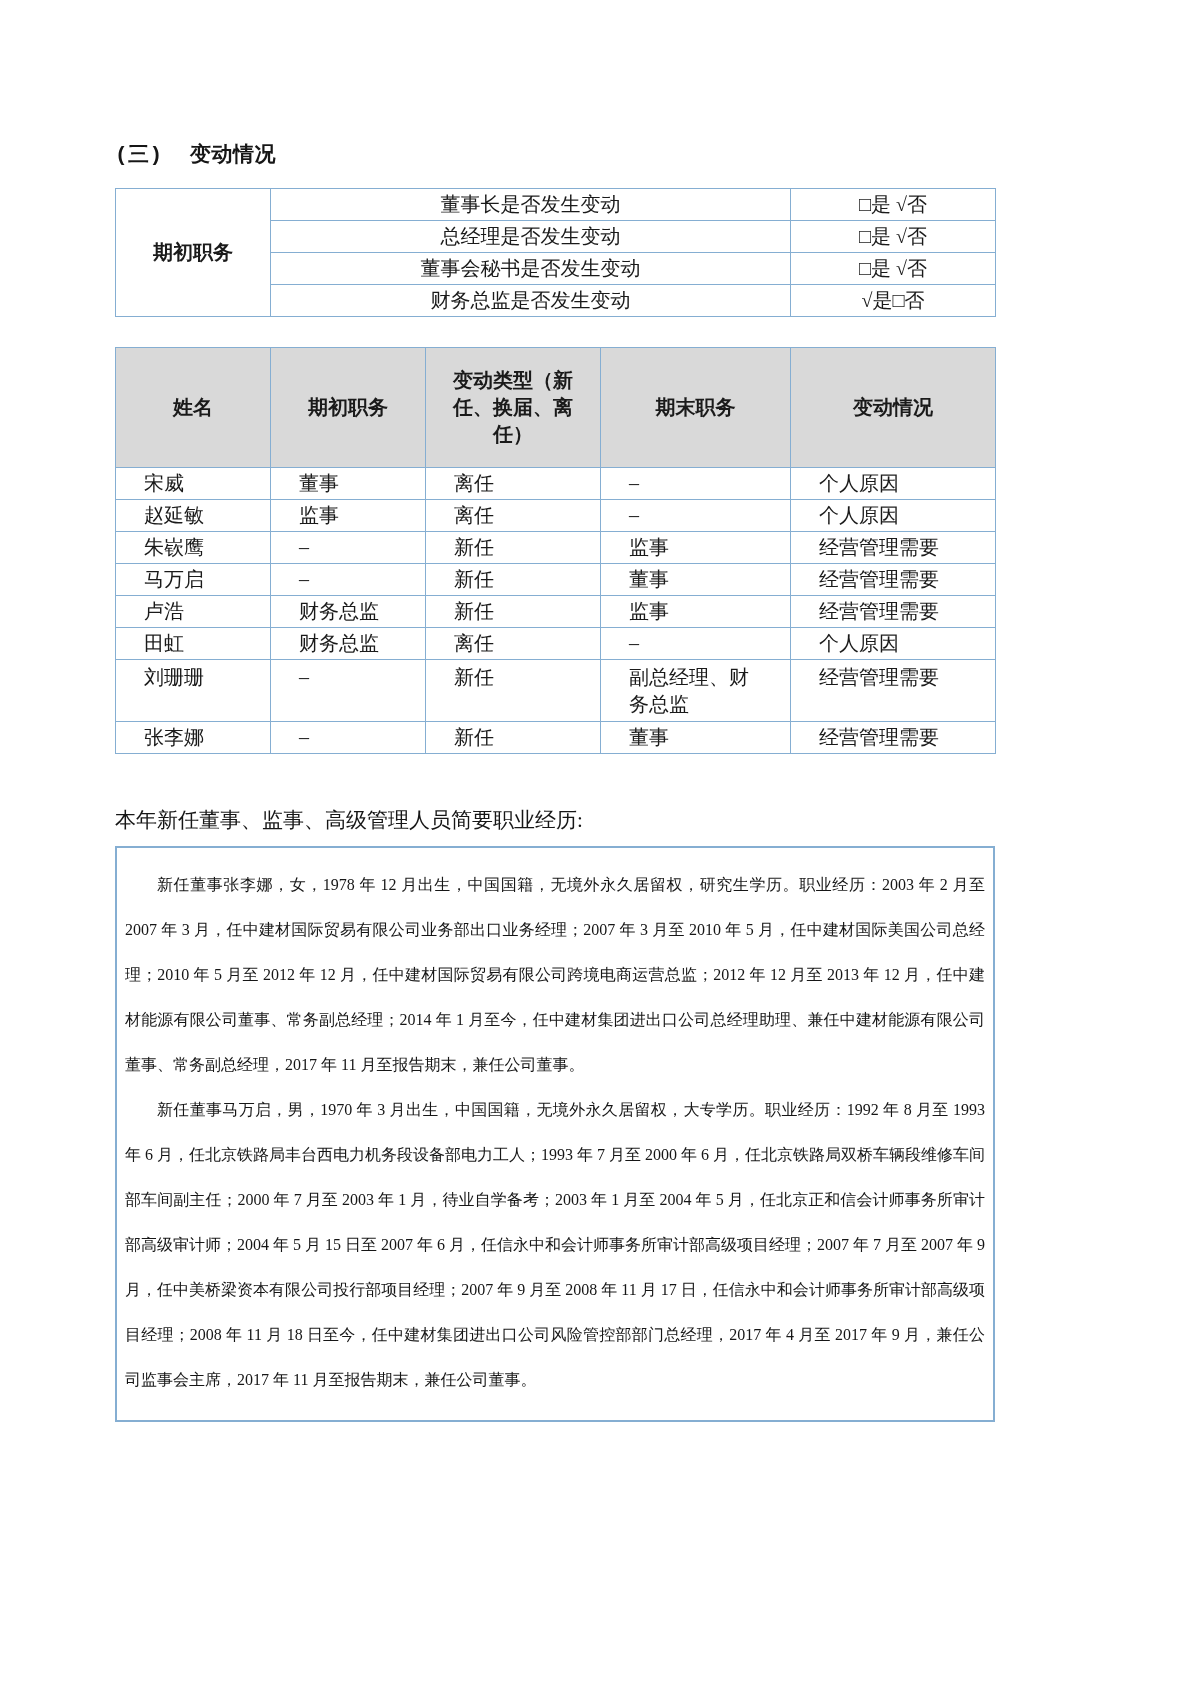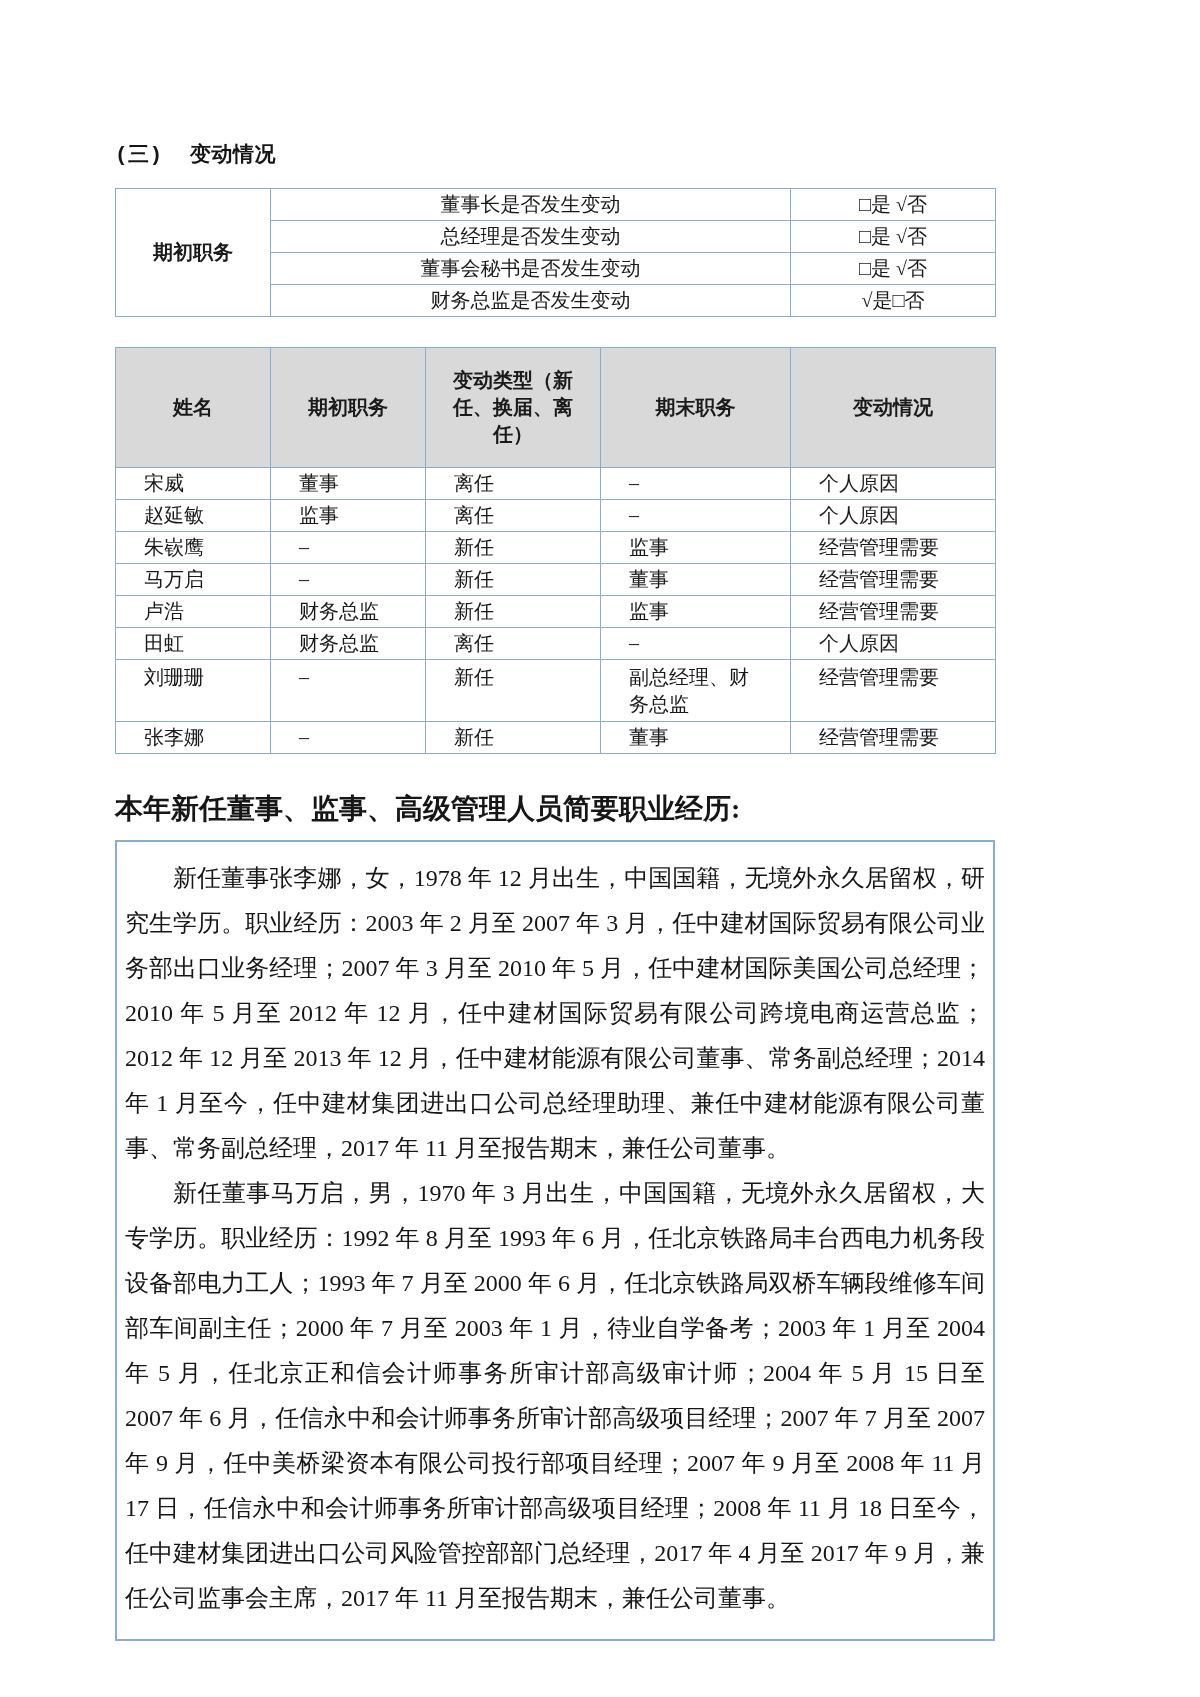--- a/index.html
+++ b/index.html
@@ -47,33 +47,33 @@
     background: #d9d9d9;
     text-align: center;
     height: 120px;
     font-weight: bold;
   }
   .changes-table th.wrap3 { padding: 2px 26px; }
   .changes-table td { height: 30px; text-align: left; font-family: Liberation Serif, serif; }
   .changes-table tr.tall td { height: 62px; vertical-align: top; padding-top: 4px; }
   
   .bio-heading {
-    font-size: 28px;
-    font-weight: bold;
-    margin-top: 36px;
+    font-size: 21px;
+    font-weight: normal;
+    margin-top: 52px;
     margin-bottom: 12px;
   }
   .bio-box {
     width: 880px;
     border: 2px solid #85aed2;
     padding: 14px 8px 18px 8px;
   }
   .bio-box p {
     margin: 0;
-    font-size: 24px;
+    font-size: 16px;
     line-height: 45px;
     text-indent: 2em;
     text-align: justify;
   }
 </style>
 </head>
 <body>
 
 <div class="page">
 

